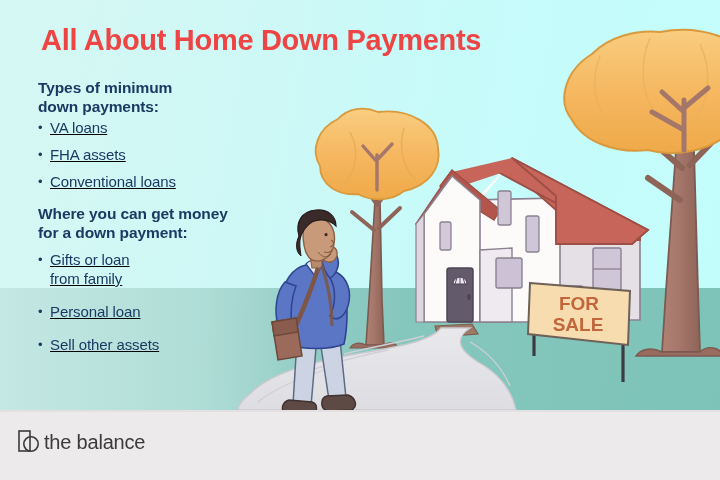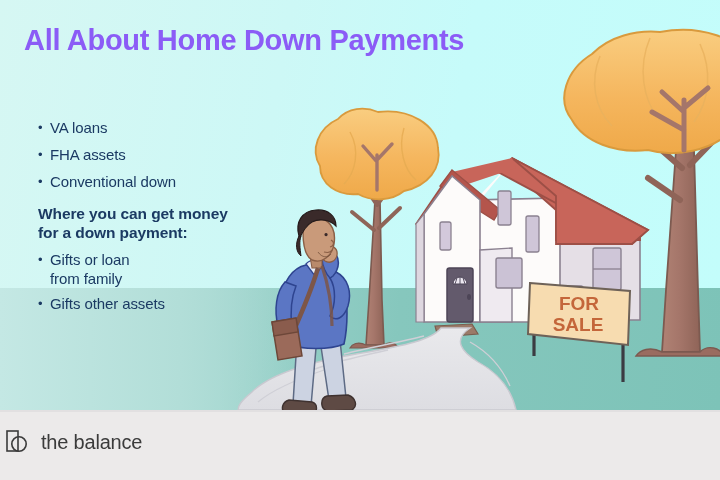--- a/index.html
+++ b/index.html
@@ -33,52 +33,53 @@
     background:#e2e0e1;
   }
 
   
   .art {
     position:absolute; left:0; top:0; width:720px; height:480px;
   }
 
   
   .headline {
-    position:absolute; left:24px; top:24px;
+    position:absolute; left:41px; top:24px;
     font-size:29px; font-weight:bold; letter-spacing:-0.3px;
-    color:#8b5cf6; white-space:nowrap;
+    color:#ef4444; white-space:nowrap;
   }
   .subhead {
     position:absolute; left:38px;
     font-size:15.5px; font-weight:bold; line-height:19px;
     color:#1b3a63; letter-spacing:-0.1px;
   }
   #subhead-1 { top:78px; }
   #subhead-2 { top:204px; }
   .bullets {
     position:absolute; left:38px;
     list-style:none;
+    text-decoration:underline;
   }
   #bullets-1 { top:118px; }
   #bullets-2 { top:250px; }
   .bullets li {
     position:relative; padding-left:12px;
     font-size:15px; line-height:19px; color:#1b3a63;
     letter-spacing:-0.1px; margin-bottom:8px; white-space:pre-line;
   }
   .bullets li::before {
     content:"\2022"; position:absolute; left:0; top:0;
     font-size:13px; line-height:19px; color:#1b3a63;
   }
-  #bullets-2 li { margin-bottom:6px; }
+  #bullets-2 li { margin-bottom:14px; }
 
   
   .logo {
-    position:absolute; left:4px; top:428px;
-    display:flex; align-items:center; gap:9px;text-align:right;
+    position:absolute; left:16px; top:428px;
+    display:flex; align-items:center; text-align:right;
   }
   .logo-mark { width:28px; height:28px; display:block; }
   .logo-text {
     font-size:20px; color:#3b3b3b; letter-spacing:-0.2px;
   }
 </style>
 </head>
 <body>
 
 <div id="infographic">
@@ -267,32 +268,35 @@
 
         <path d="M272 322 L296 318 L302 356 L278 360 Z" fill="#9b6a5a" stroke="#6d4739" stroke-width="1.5"></path>
         <path d="M272 322 L296 318 L298 332 L274 336 Z" fill="#8a5c4d" stroke="#6d4739" stroke-width="1.3"></path>
       </g>
 
     </g>
   </svg>
 
   <div class="headline">All About Home Down Payments</div>
 
+  <div class="subhead" id="subhead-1" style="white-space:pre-line;">Types of minimum
+down payments:</div>
   <ul class="bullets" id="bullets-1">
     <li>VA loans</li>
     <li>FHA assets</li>
-    <li>Conventional down</li>
+    <li>Conventional loans</li>
   </ul>
 
   <div class="subhead" id="subhead-2" style="white-space:pre-line;">Where you can get money
 for a down payment:</div>
   <ul class="bullets" id="bullets-2">
     <li>Gifts or loan
  from family</li>
-    <li>Gifts other assets</li>
+    <li>Personal loan</li>
+    <li>Sell other assets</li>
   </ul>
 
   <div class="footer-band"></div>
   <div class="footer-hairline"></div>
 
   <div class="logo">
     <svg class="logo-mark" viewBox="0 0 28 28">
       <rect x="3" y="3" width="11" height="20" fill="none" stroke="#3b3b3b" stroke-width="1.6"></rect>
       <circle cx="15" cy="16" r="7.2" fill="none" stroke="#3b3b3b" stroke-width="1.6"></circle>
     </svg>

